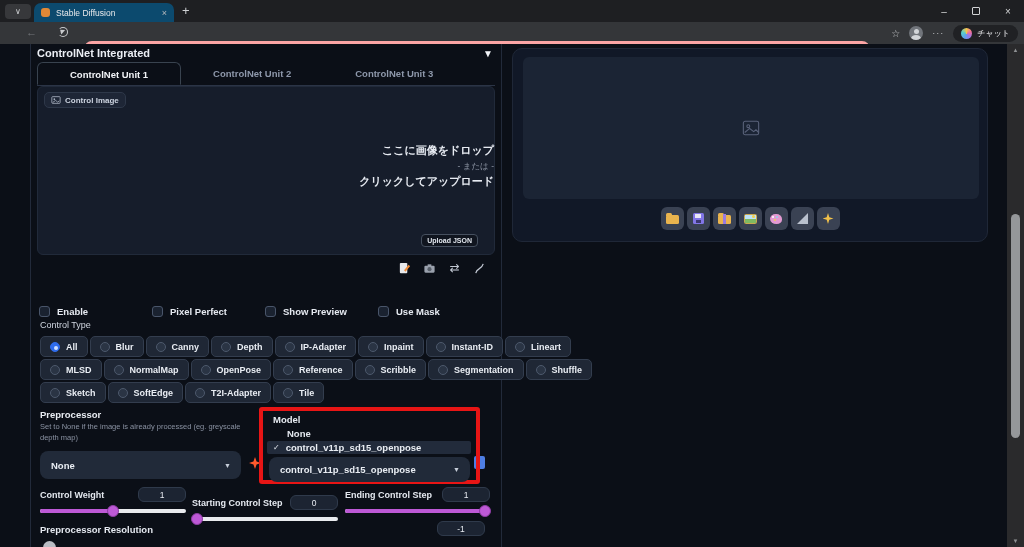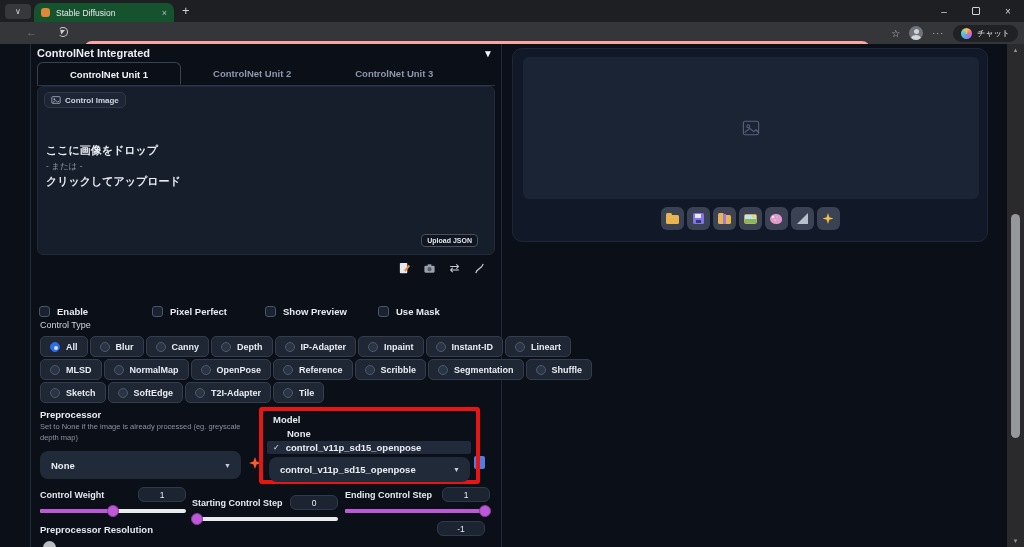--- a/index.html
+++ b/index.html
@@ -3,21 +3,21 @@
 <meta charset="utf-8">
 <style>
   * { margin:0; padding:0; box-sizing:border-box; }
   html,body { width:1024px; height:547px; overflow:hidden; background:#0b0f17;
     font-family:"Liberation Sans", sans-serif; }
 
   
   #titlebar { position:absolute; left:0; top:0; width:1024px; height:22px; background:#1e1f22; }
   #tabsearch { position:absolute; left:5px; top:4px; width:26px; height:15px; background:#37383b;
     border-radius:4px; color:#cfd1d4; font-size:8px; text-align:center; line-height:15px; }
-  #btab { position:absolute; left:34px; top:3px; width:140px; height:19px; background:#14532d;
+  #btab { position:absolute; left:34px; top:3px; width:140px; height:19px; background:#0c4a6e;
     border-radius:7px 7px 0 0; display:flex; align-items:center; padding:0 7px; }
   .tab-fav { width:9px; height:9px; border-radius:3px; background:#e08836; margin-right:6px; flex:none; }
   #btab .t { color:#e9eaec; font-size:8.5px; flex:1; white-space:nowrap; overflow:hidden; }
   #btab .x { color:#b9bbbe; font-size:9px; margin-left:4px; }
   #newtab { position:absolute; left:182px; top:3px; color:#cfd1d4; font-size:13px; }
   #wincontrols { position:absolute; right:0; top:0; height:22px; display:flex; }
   #wincontrols .wc { width:32px; height:22px; display:flex; align-items:center; justify-content:center;
     color:#d2d3d5; font-size:10px; }
   .restore-glyph { width:8px; height:8px; border:1px solid #d2d3d5; border-radius:1px; }
 
@@ -61,21 +61,21 @@
     border-bottom:1px solid #2b3446; display:flex; }
   .utab { padding:0 32px; line-height:23px; font-size:9.5px; font-weight:700; color:#8e98ab; }
   .utab.active { border:1px solid #39434f; border-bottom:1px solid #0b0f17; border-radius:6px 6px 0 0;
     color:#f2f4f8; background:#0b0f17; }
 
   #dropzone { position:absolute; left:6px; top:42px; width:458px; height:169px; background:#161d2b;
     border:1px solid #212a3a; border-radius:6px; }
   #ci-chip { position:absolute; left:6px; top:5px; height:16px; background:#1e2636;
     border:1px solid #2e3849; border-radius:5px; display:flex; align-items:center; gap:4px; padding:0 6px; }
   #ci-chip span { color:#ccd3df; font-size:8px; font-weight:700; }
-  #drop-text { position:absolute; left:8px; top:55px; width:100%; text-align:left; }
+  #drop-text { position:absolute; left:0; top:55px; width:100%; text-align:right; }
   #drop-text .l1,#drop-text .l3 { color:#e7ebf2; font-size:11px; font-weight:700; line-height:1.6; }
   #drop-text .l2 { color:#8f97a6; font-size:8.5px; line-height:1.6; }
   #upload-json { position:absolute; right:16px; bottom:7px; background:#10151f; border:1px solid #46505f;
     border-radius:4px; color:#e2e7ee; font-size:7px; font-weight:700; padding:2px 5px; }
 
   #tool-row { position:absolute; left:6px; top:215px; width:458px; height:18px; display:flex;
     justify-content:flex-end; align-items:center; gap:10px; padding-right:8px; }
   #tool-row .ti { width:15px; height:15px; display:flex; align-items:center; justify-content:center; }
   .swap-glyph { color:#c3c9d4; font-size:12px; }
 

